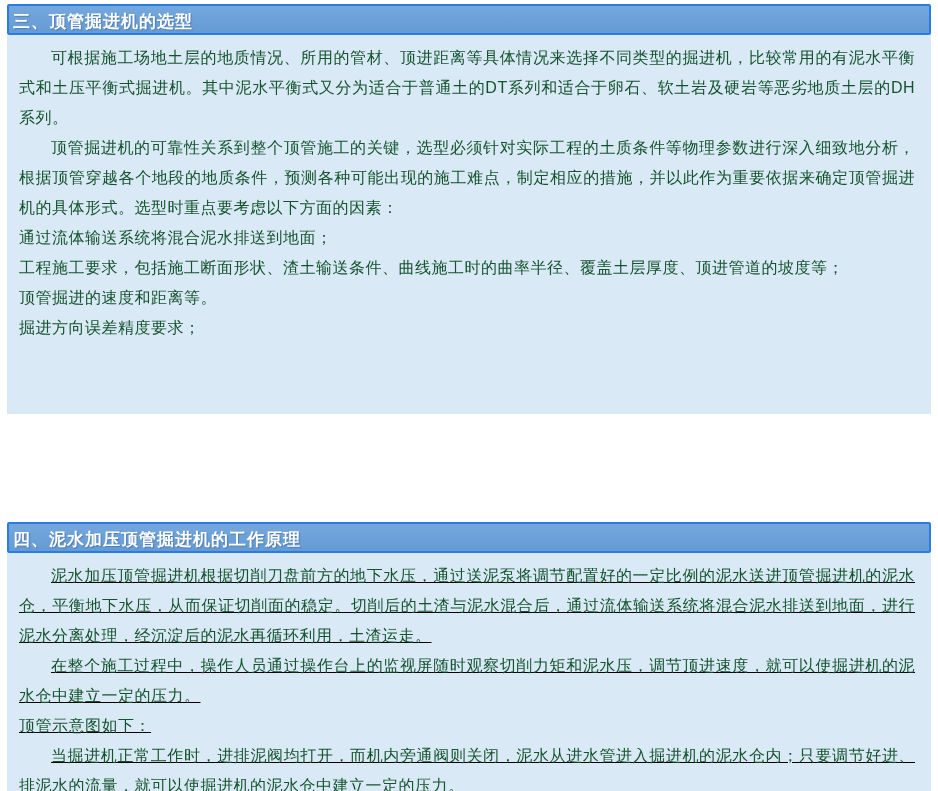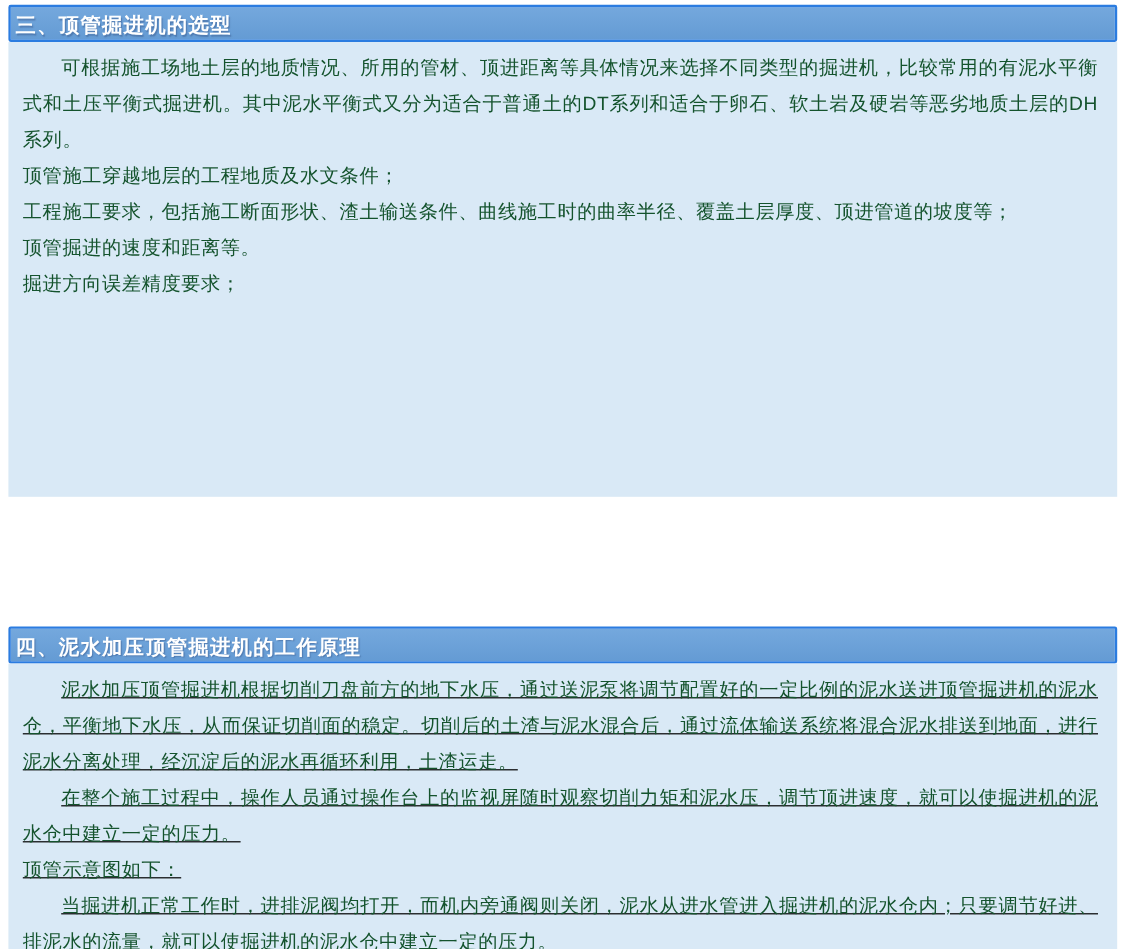--- a/index.html
+++ b/index.html
@@ -73,21 +73,22 @@
 <body>
 
 <div class="page">
 
   <div class="card">
     <div class="section-header">
       <span class="section-title">三、顶管掘进机的选型</span>
     </div>
     <div class="section-body" id="sec1-body">
       <p class="indent">可根据施工场地土层的地质情况、所用的管材、顶进距离等具体情况来选择不同类型的掘进机，比较常用的有泥水平衡式和土压平衡式掘进机。其中泥水平衡式又分为适合于普通土的DT系列和适合于卵石、软土岩及硬岩等恶劣地质土层的DH系列。</p>
-      <p>顶管施工穿越地层的工程地质及水文条件；</p>
+      <p class="indent">顶管掘进机的可靠性关系到整个顶管施工的关键，选型必须针对实际工程的土质条件等物理参数进行深入细致地分析，根据顶管穿越各个地段的地质条件，预测各种可能出现的施工难点，制定相应的措施，并以此作为重要依据来确定顶管掘进机的具体形式。选型时重点要考虑以下方面的因素：</p>
+      <p>通过流体输送系统将混合泥水排送到地面；</p>
       <p>工程施工要求，包括施工断面形状、渣土输送条件、曲线施工时的曲率半径、覆盖土层厚度、顶进管道的坡度等；</p>
       <p>顶管掘进的速度和距离等。</p>
       <p>掘进方向误差精度要求；</p>
     </div>
   </div>
 
   <div class="card">
     <div class="section-header">
       <span class="section-title">四、泥水加压顶管掘进机的工作原理</span>
     </div>

